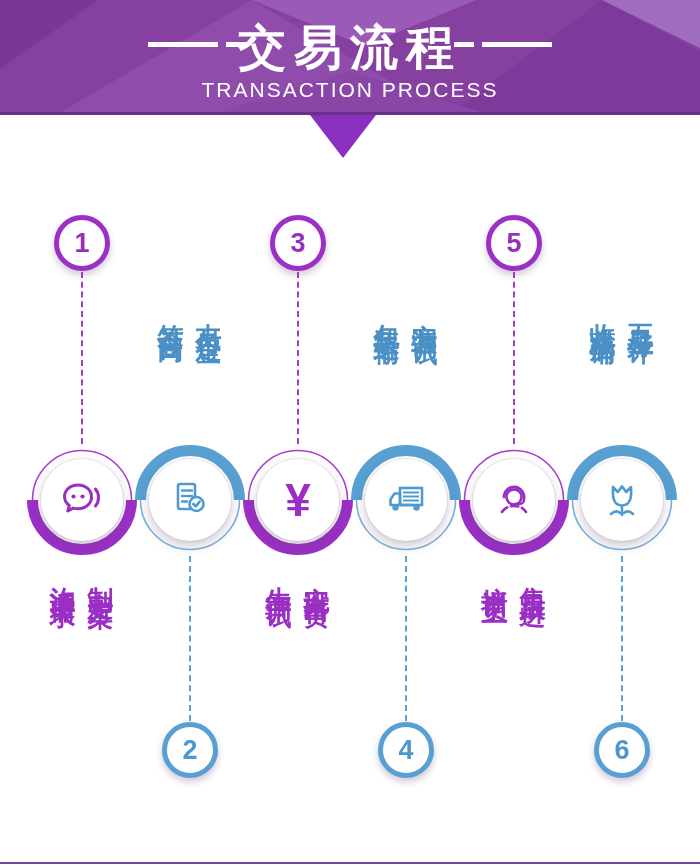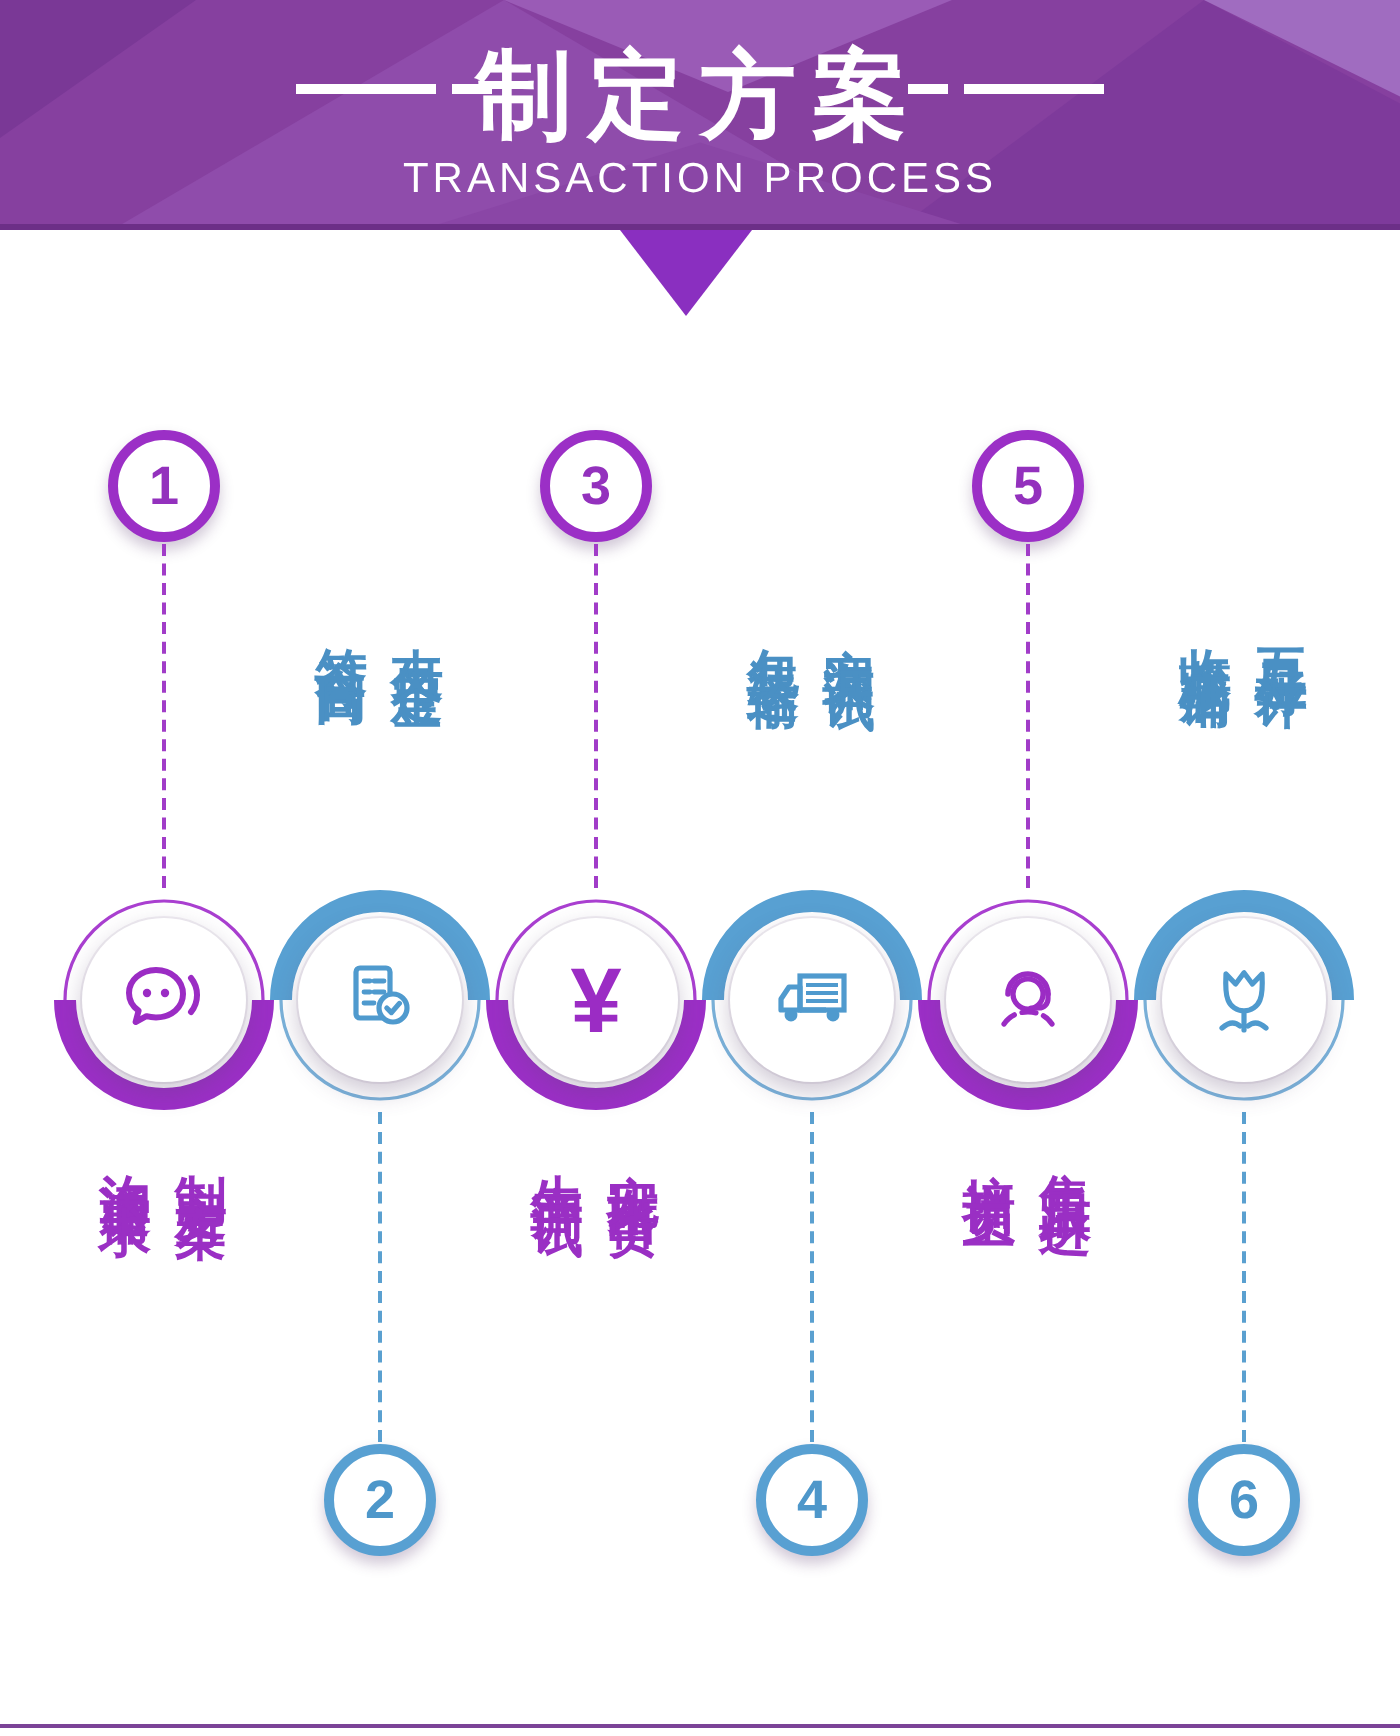--- a/index.html
+++ b/index.html
@@ -76,21 +76,21 @@
     <div class="facet f2"></div>
     <div class="facet f3"></div>
     <div class="facet f4"></div>
     <div class="facet f5"></div>
     <div class="facet f6"></div>
     <div class="banner-edge"></div>
     <div class="dash l-long"></div>
     <div class="dash l-short"></div>
     <div class="dash r-short"></div>
     <div class="dash r-long"></div>
-    <div class="banner-title">制定方案</div>
+    <div class="banner-title">交易流程</div>
     <div class="banner-subtitle">TRANSACTION PROCESS</div>
   </div>
   <div class="pointer"></div>
 
   <div class="num-circle purple n1">
       <span>1</span>
     </div>
   <div class="num-circle blue n2">
       <span>2</span>
     </div>

